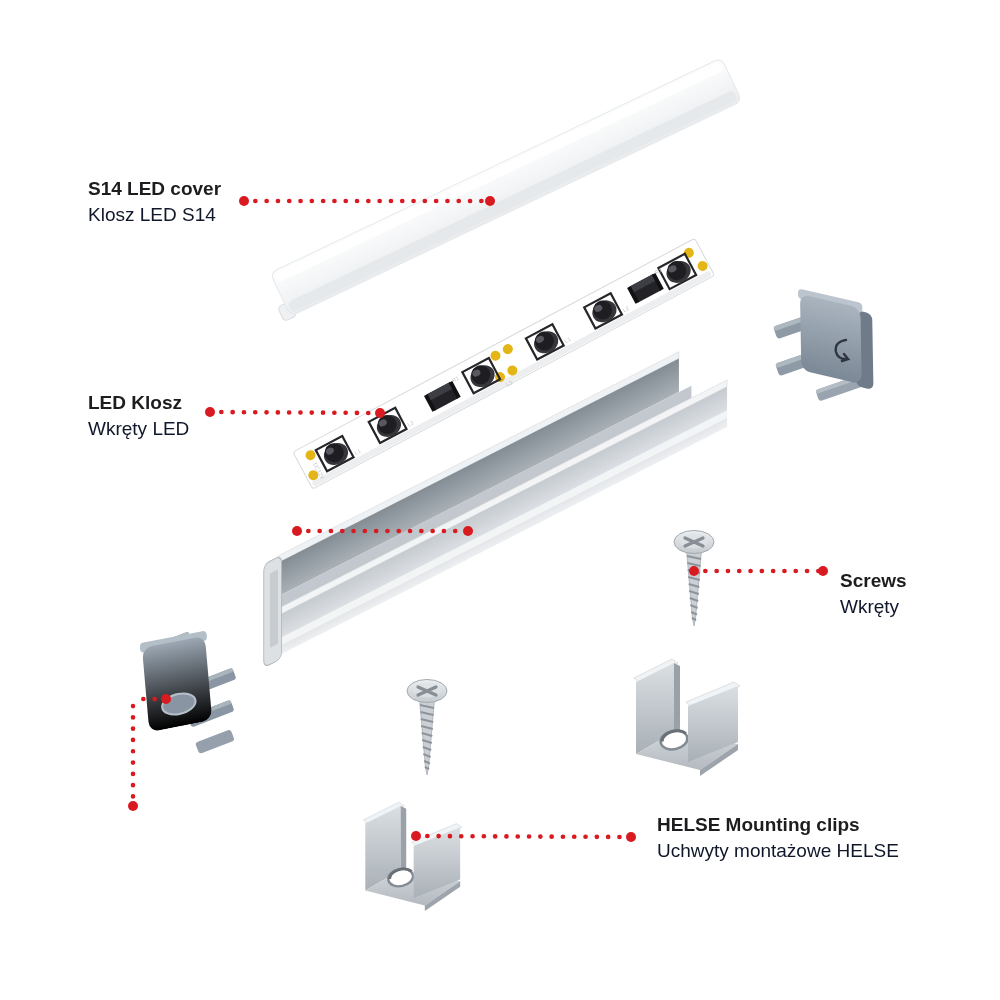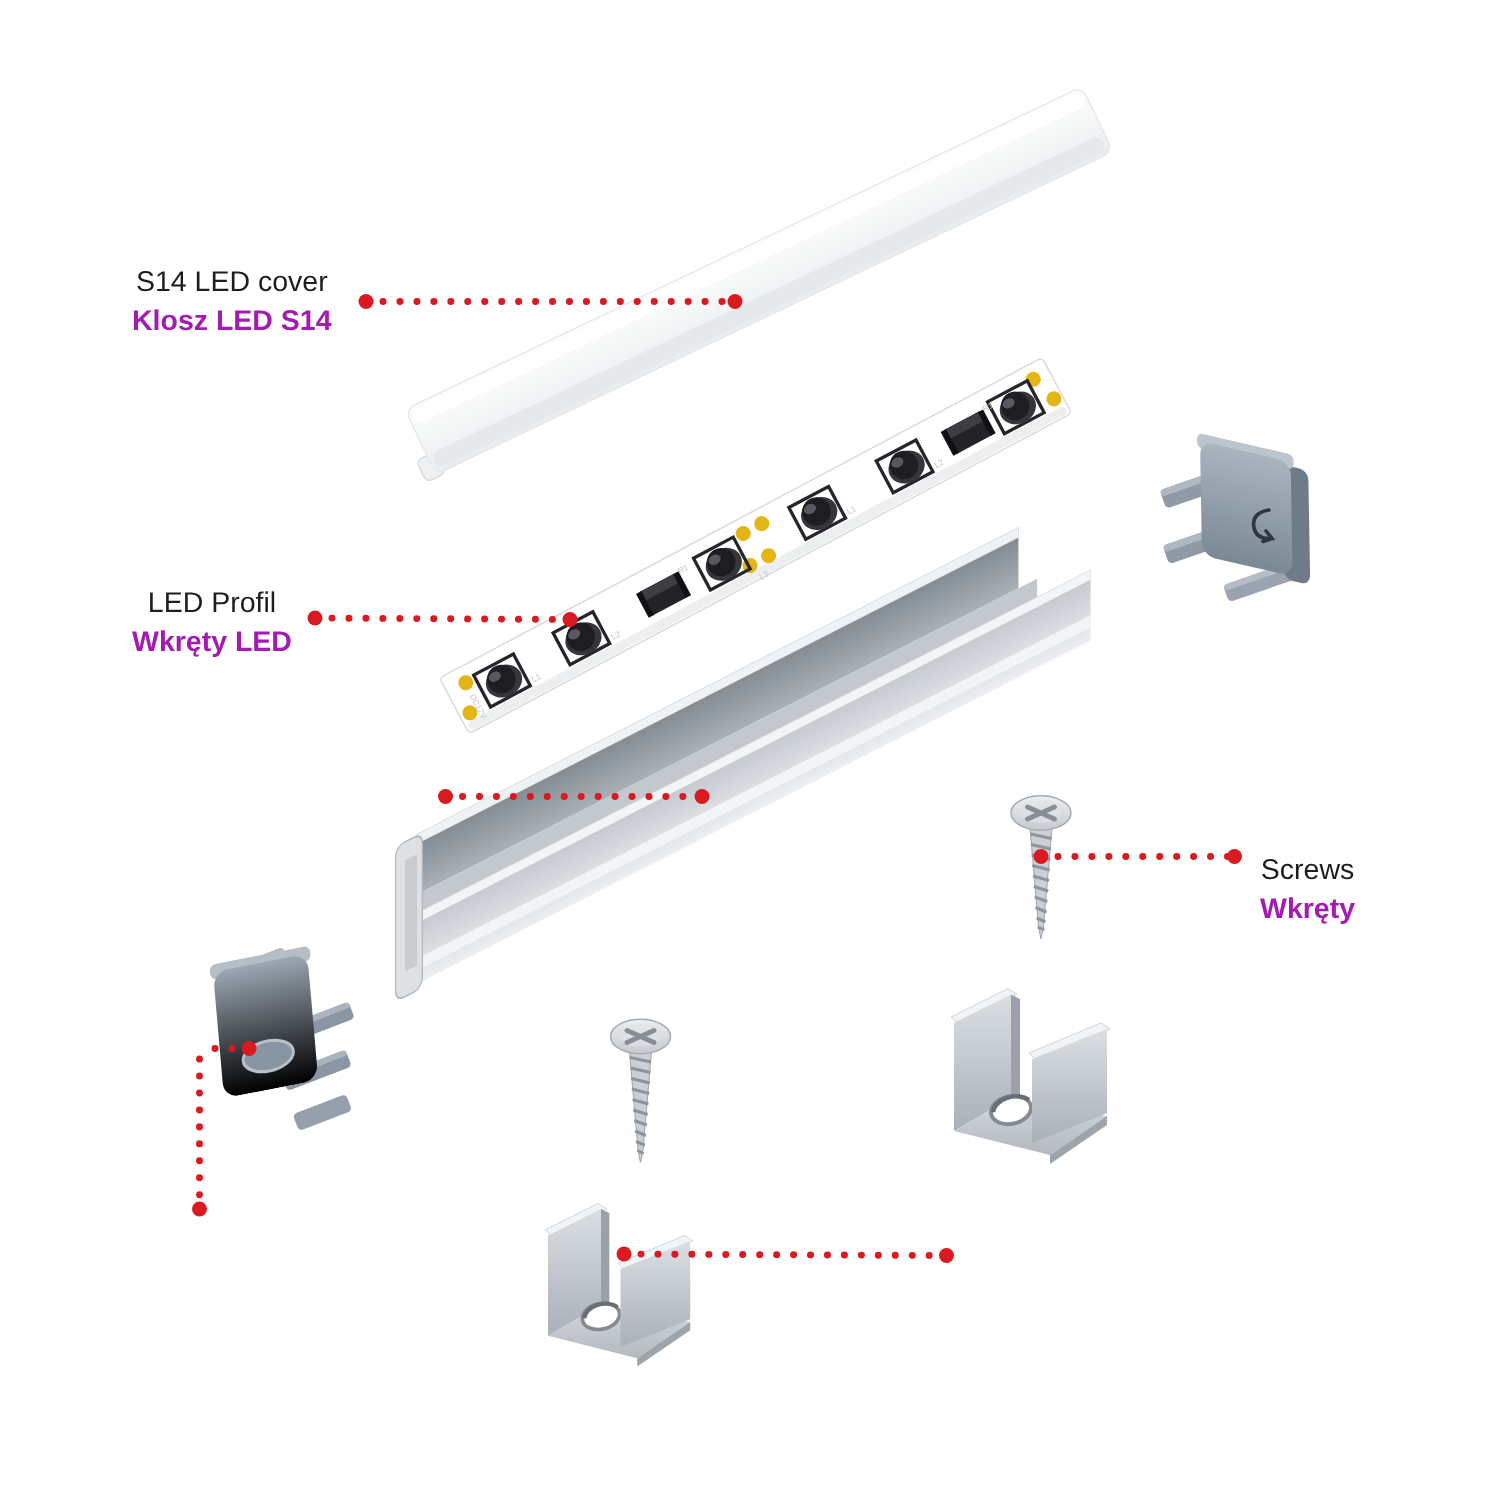--- a/index.html
+++ b/index.html
@@ -1,21 +1,21 @@
 <!DOCTYPE html>
 <html><head>
 <meta charset="utf-8">
 <style>
   html,body{margin:0;padding:0;background:#ffffff;}
   .canvas{position:relative;width:1000px;height:1000px;background:#ffffff;overflow:hidden;
           font-family:"Liberation Sans",sans-serif;}
   .diagram-svg{position:absolute;left:0;top:0;}
   .label{position:absolute;color:#1d1d1f;white-space:nowrap;}
-  .label .en{font-weight:400;font-size:19px;line-height:26px;text-align:center;}
-  .label .pl{font-weight:700;font-size:19px;line-height:26px;color:#a21caf;text-align:right;}
+  .label .en{font-weight:700;font-size:19px;line-height:26px;}
+  .label .pl{font-weight:400;font-size:19px;line-height:26px;color:#0f172a;}
 </style>
 </head>
 <body>
 
 <div class="canvas">
 
 <svg class="diagram-svg" width="1000" height="1000" viewBox="0 0 1000 1000">
   <defs>
     <linearGradient id="coverGrad" x1="0" y1="0" x2="0" y2="1">
       <stop offset="0" stop-color="#fcfdfd"></stop>
@@ -238,27 +238,31 @@
     </g>
   </g>
 </svg>
 
 <div class="label" style="left:88px;top:176px">
   <div class="en">S14 LED cover</div>
   <div class="pl">Klosz LED S14</div>
 </div>
 
 <div class="label" style="left:88px;top:390px">
-  <div class="en">LED Profil</div>
+  <div class="en">LED Klosz</div>
   <div class="pl">Wkręty LED</div>
 </div>
 
 <div class="label" style="left:88px;top:506px">
 </div>
 
 <div class="label" style="left:840px;top:568px">
   <div class="en">Screws</div>
   <div class="pl">Wkręty</div>
 </div>
 
 
+<div class="label" style="left:657px;top:812px">
+  <div class="en">HELSE Mounting clips</div>
+  <div class="pl">Uchwyty montażowe HELSE</div>
+</div>
 
 </div>
 
 </body></html>

